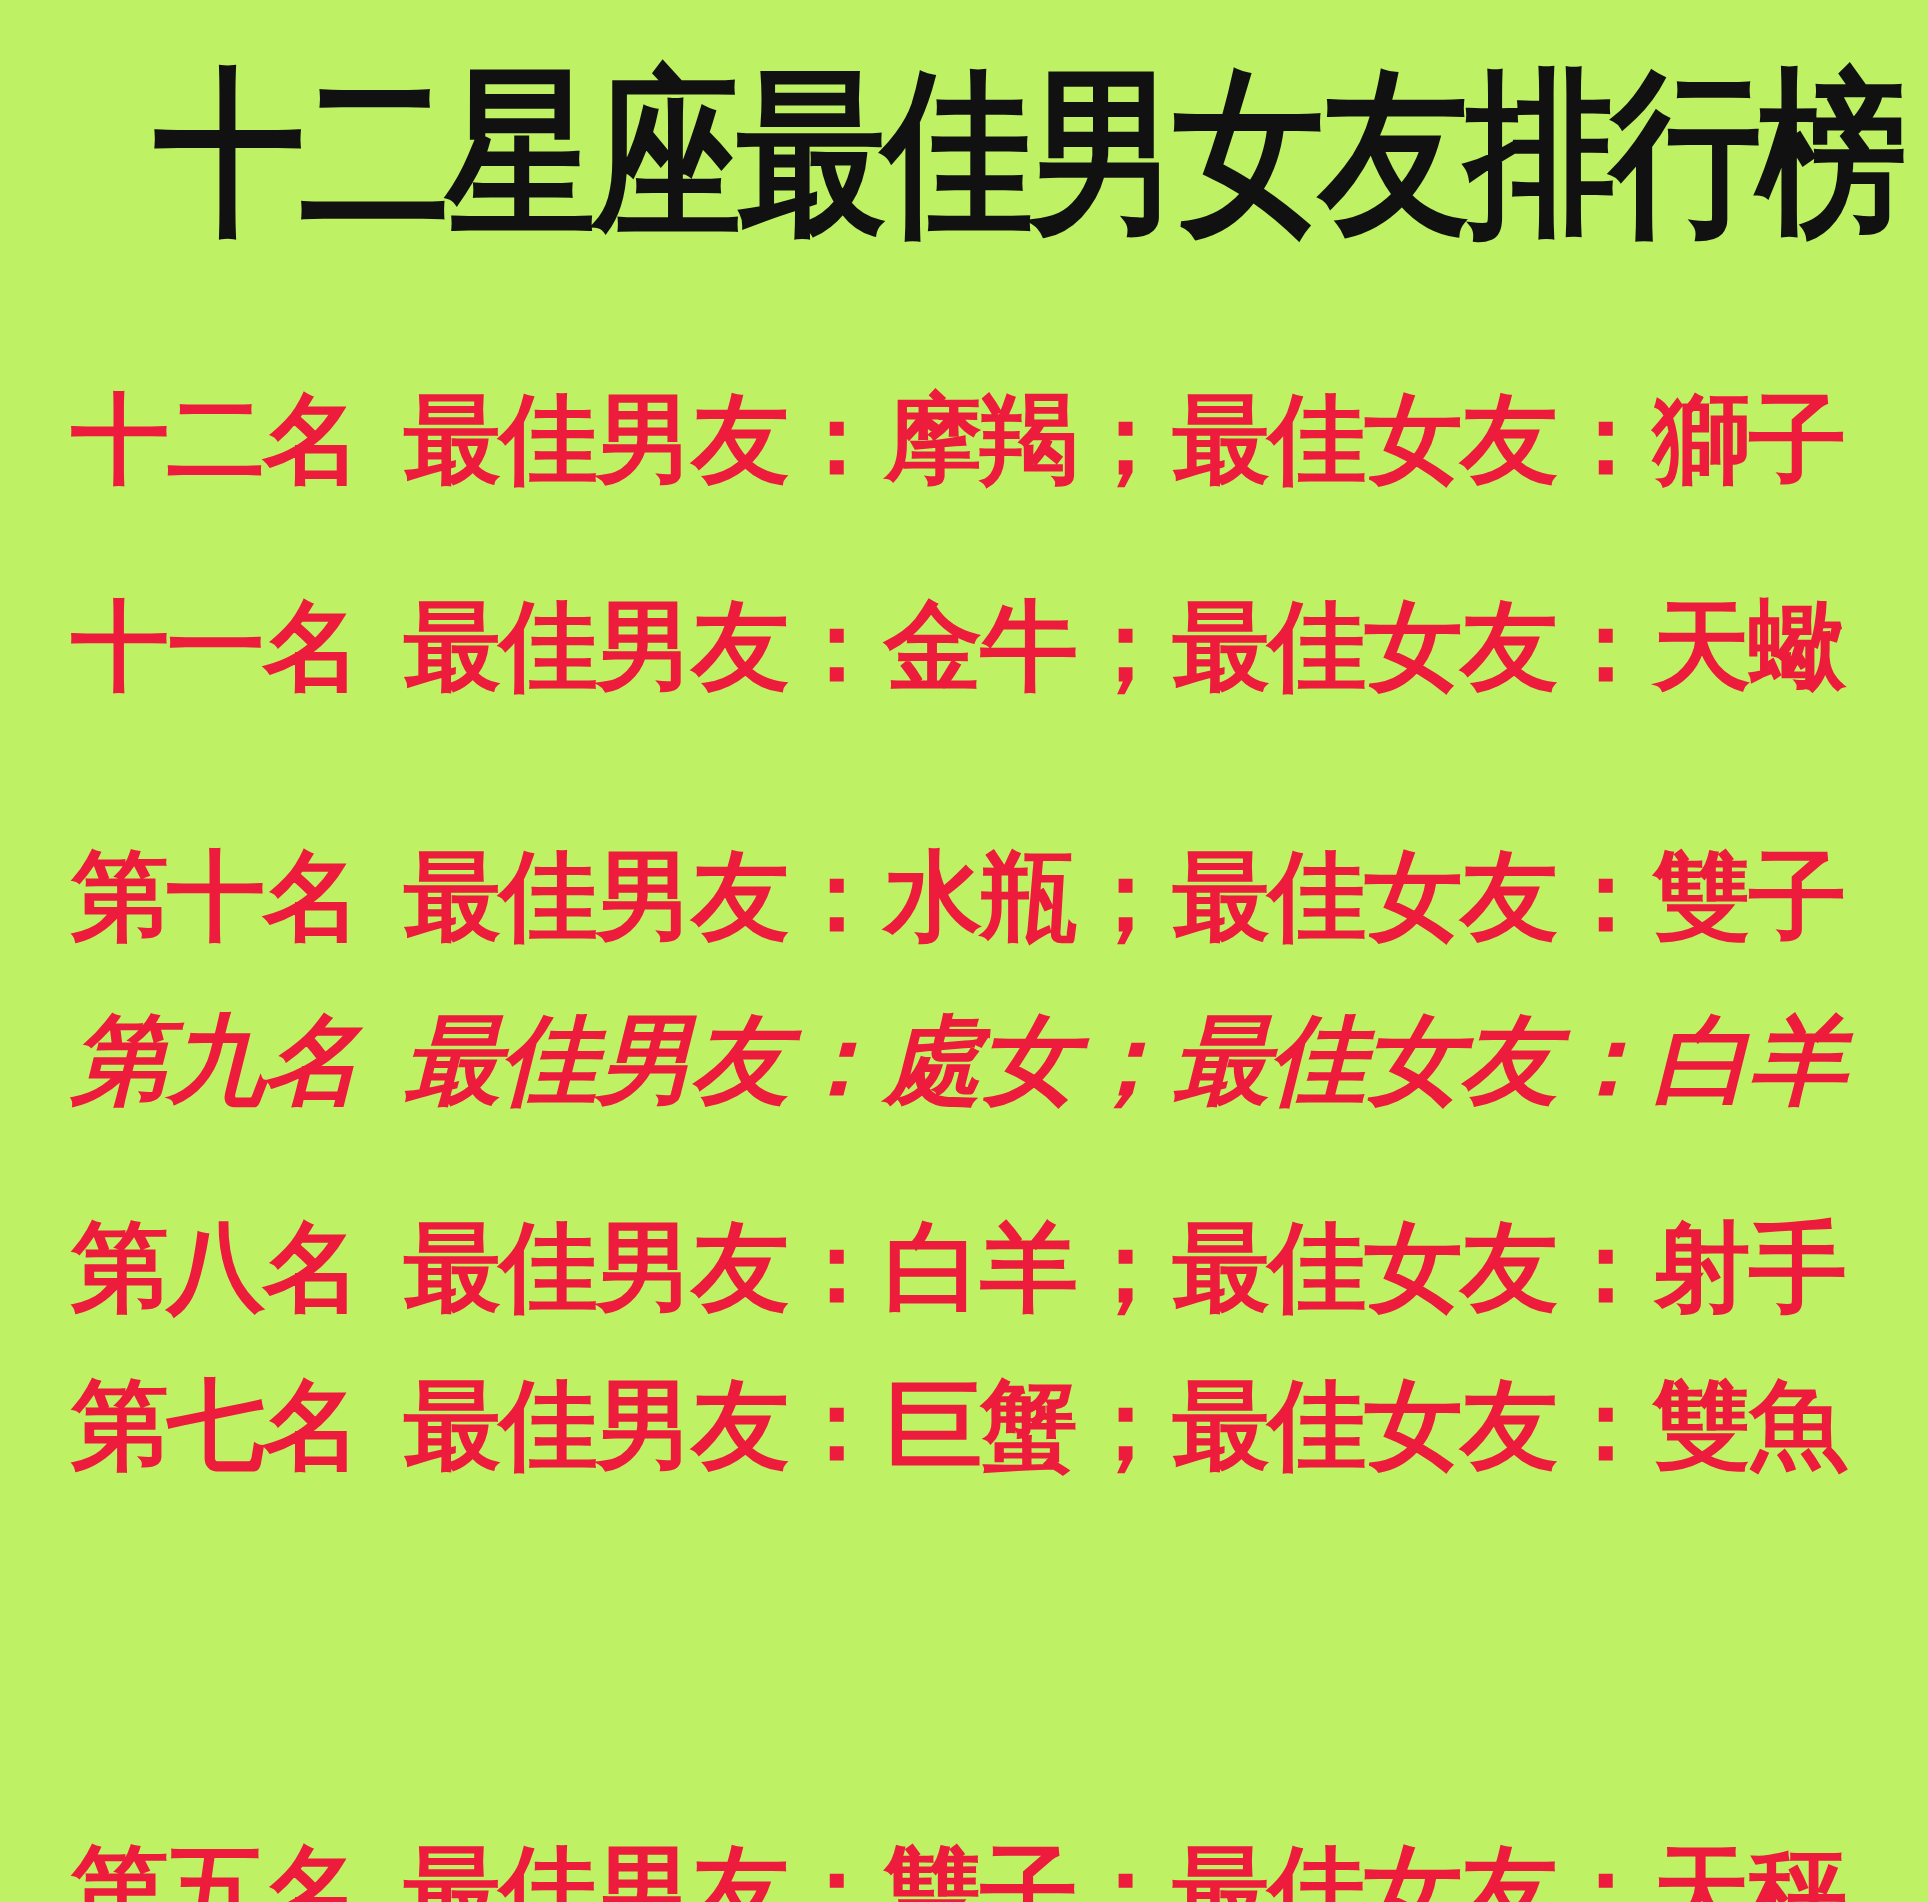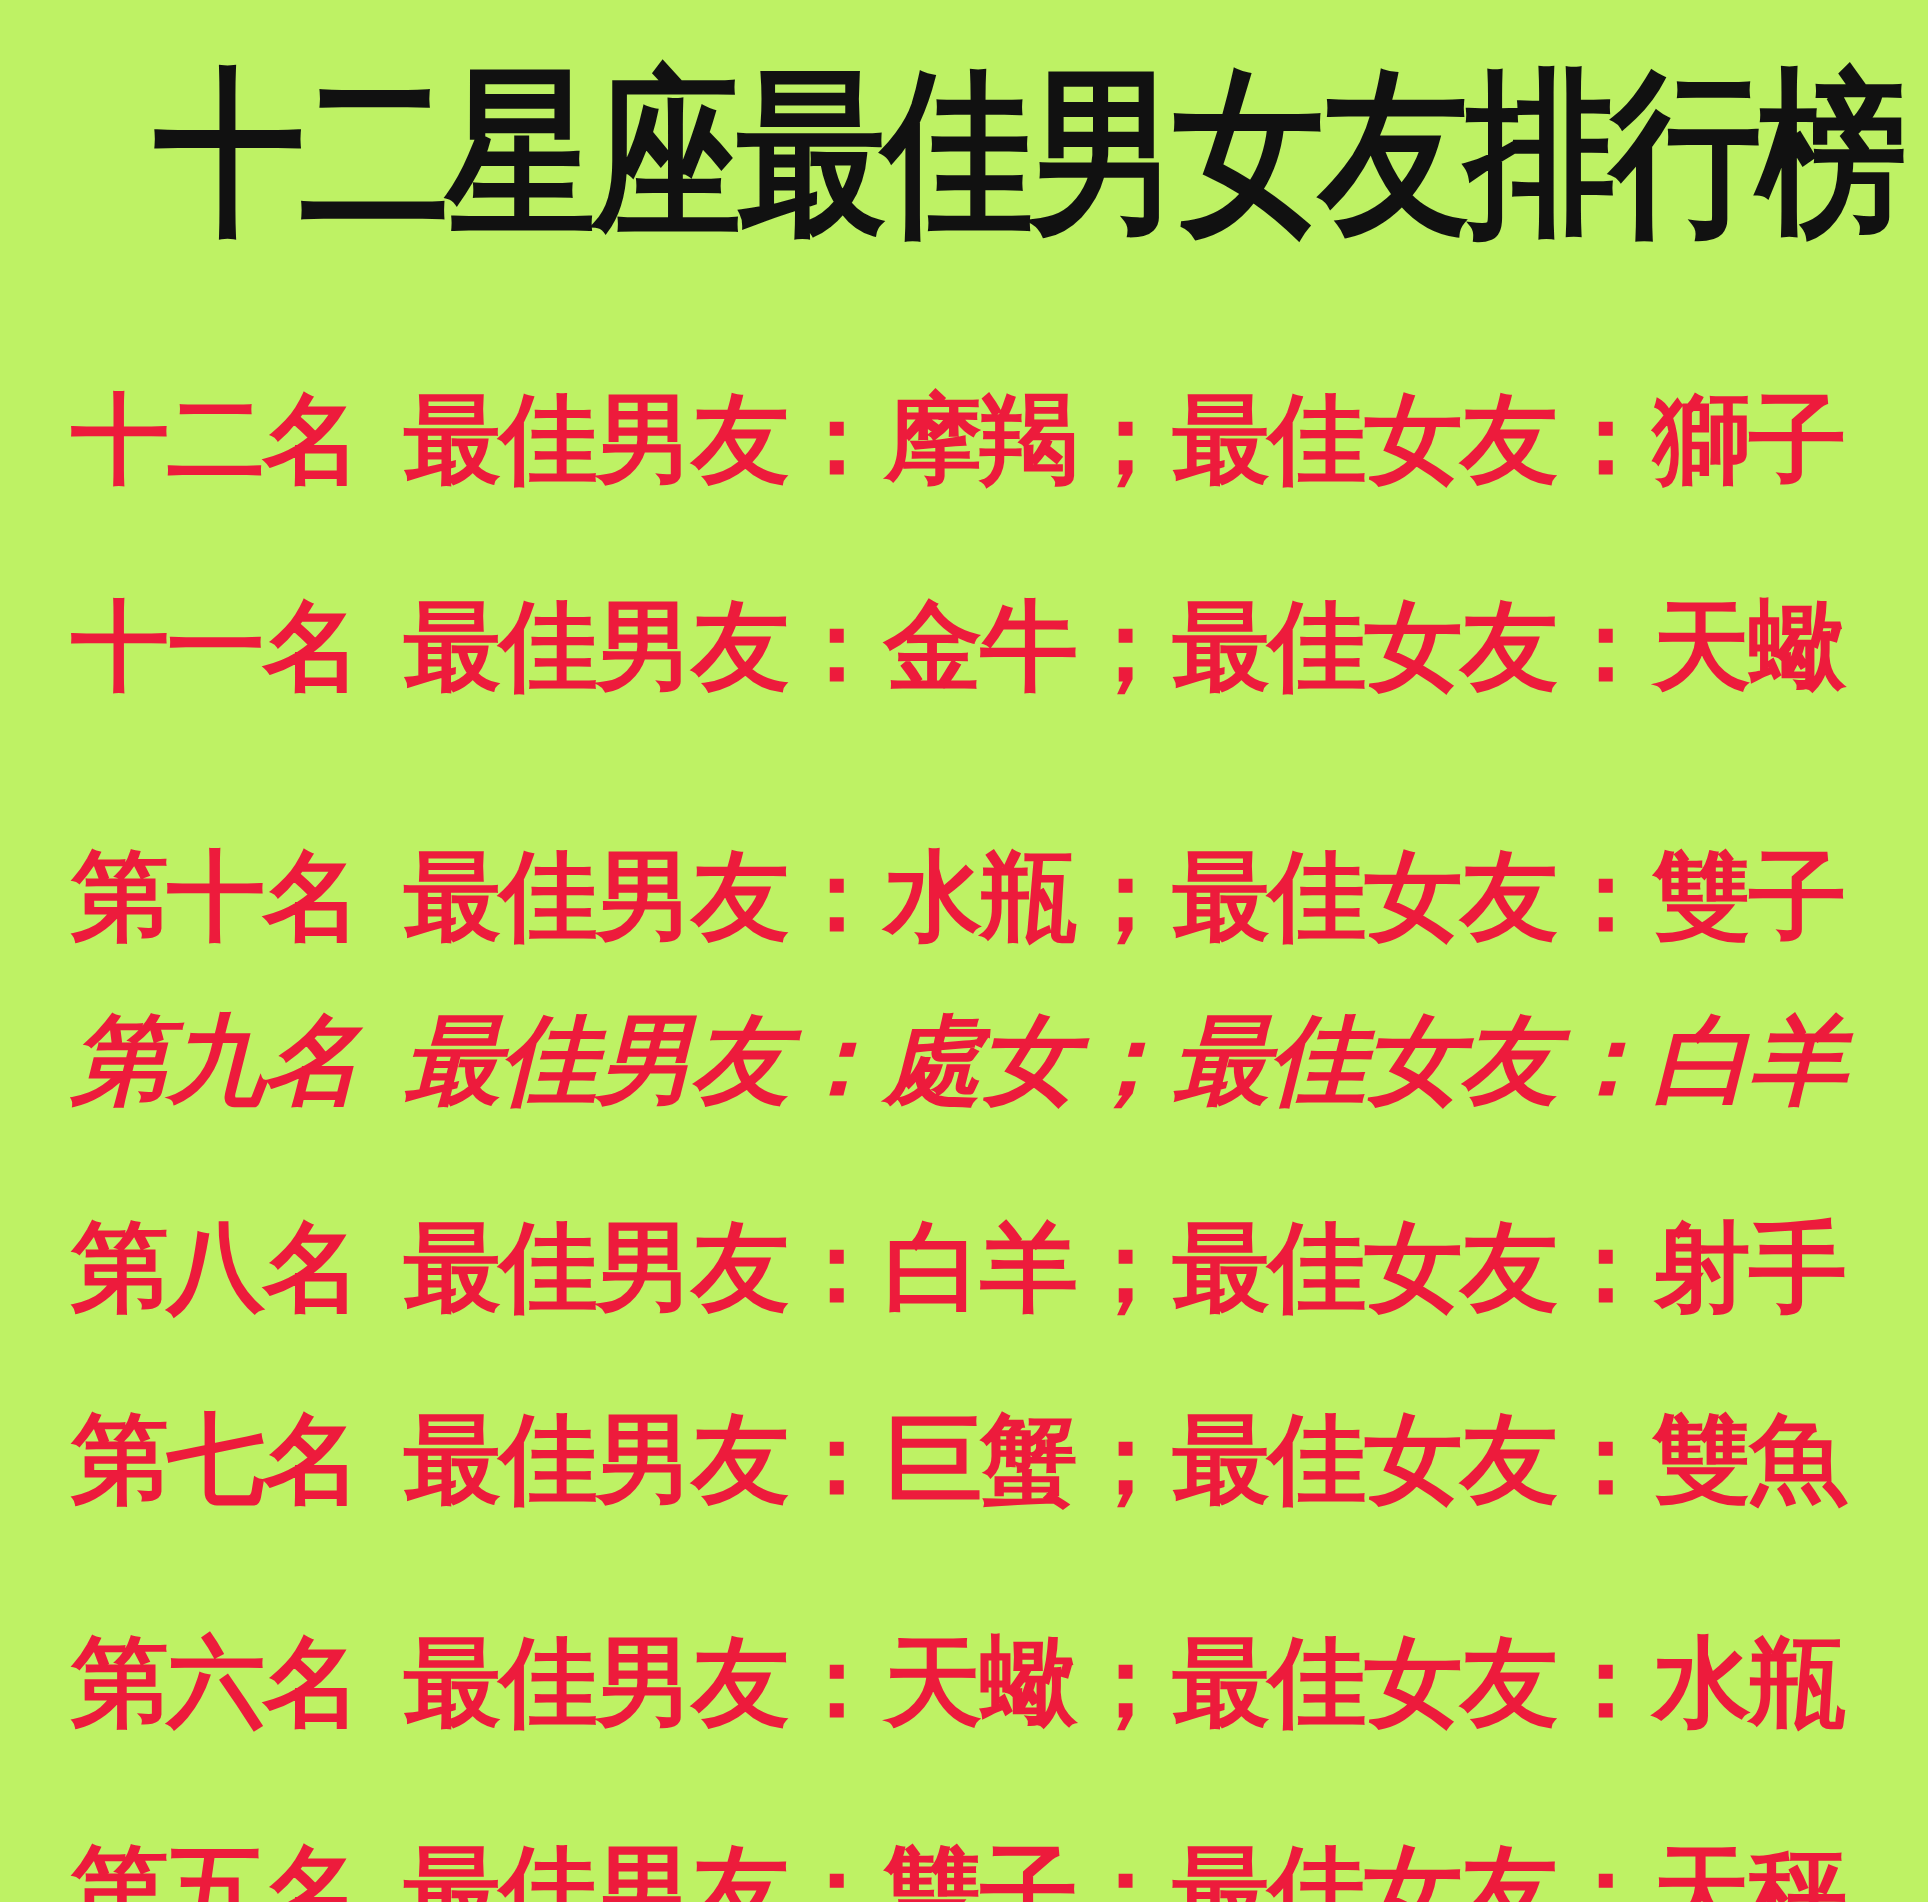--- a/index.html
+++ b/index.html
@@ -40,21 +40,21 @@
     letter-spacing: -1.9px;
   }
   .ranking-row .rank {
     margin-right: 0.45em;
   }
   .r0 { top: 390px; }
   .r1 { top: 597px; }
   .r2 { top: 804px; }
   .r3 { top: 1011px; }
   .r4 { top: 1218px; }
-  .r5 { top: 1410px; }
+  .r5 { top: 1376px; }
   .r6 { top: 1633px; }
   .r7 { top: 1842px; }
 </style>
 </head>
 <body>
 
 <div class="canvas" style="background: #bef264;">
 
   <div class="page-title" style="color: rgb(17, 17, 17);">十二星座最佳男女友排行榜</div>
 
@@ -75,22 +75,19 @@
   </div>
 
   <div class="ranking-row r4" style="color: rgb(237, 27, 60);">
     <span class="rank">第八名</span><span>最佳男友：</span><span>白羊</span><span>；</span><span>最佳女友：</span><span>射手</span>
   </div>
 
   <div class="ranking-row r5" style="color: rgb(237, 27, 60);">
     <span class="rank">第七名</span><span>最佳男友：</span><span>巨蟹</span><span>；</span><span>最佳女友：</span><span>雙魚</span>
   </div>
 
-  <div class="ranking-row r6" style="color: rgb(237, 27, 60);">
-    <span class="rank">第六名</span><span>最佳男友：</span><span>天蠍</span><span>；</span><span>最佳女友：</span><span>水瓶</span>
-  </div>
 
   <div class="ranking-row r7" style="color: rgb(237, 27, 60);">
     <span class="rank">第五名</span><span>最佳男友：</span><span>雙子</span><span>；</span><span>最佳女友：</span><span>天秤</span>
   </div>
 
 </div>
 
 
 </body></html>

